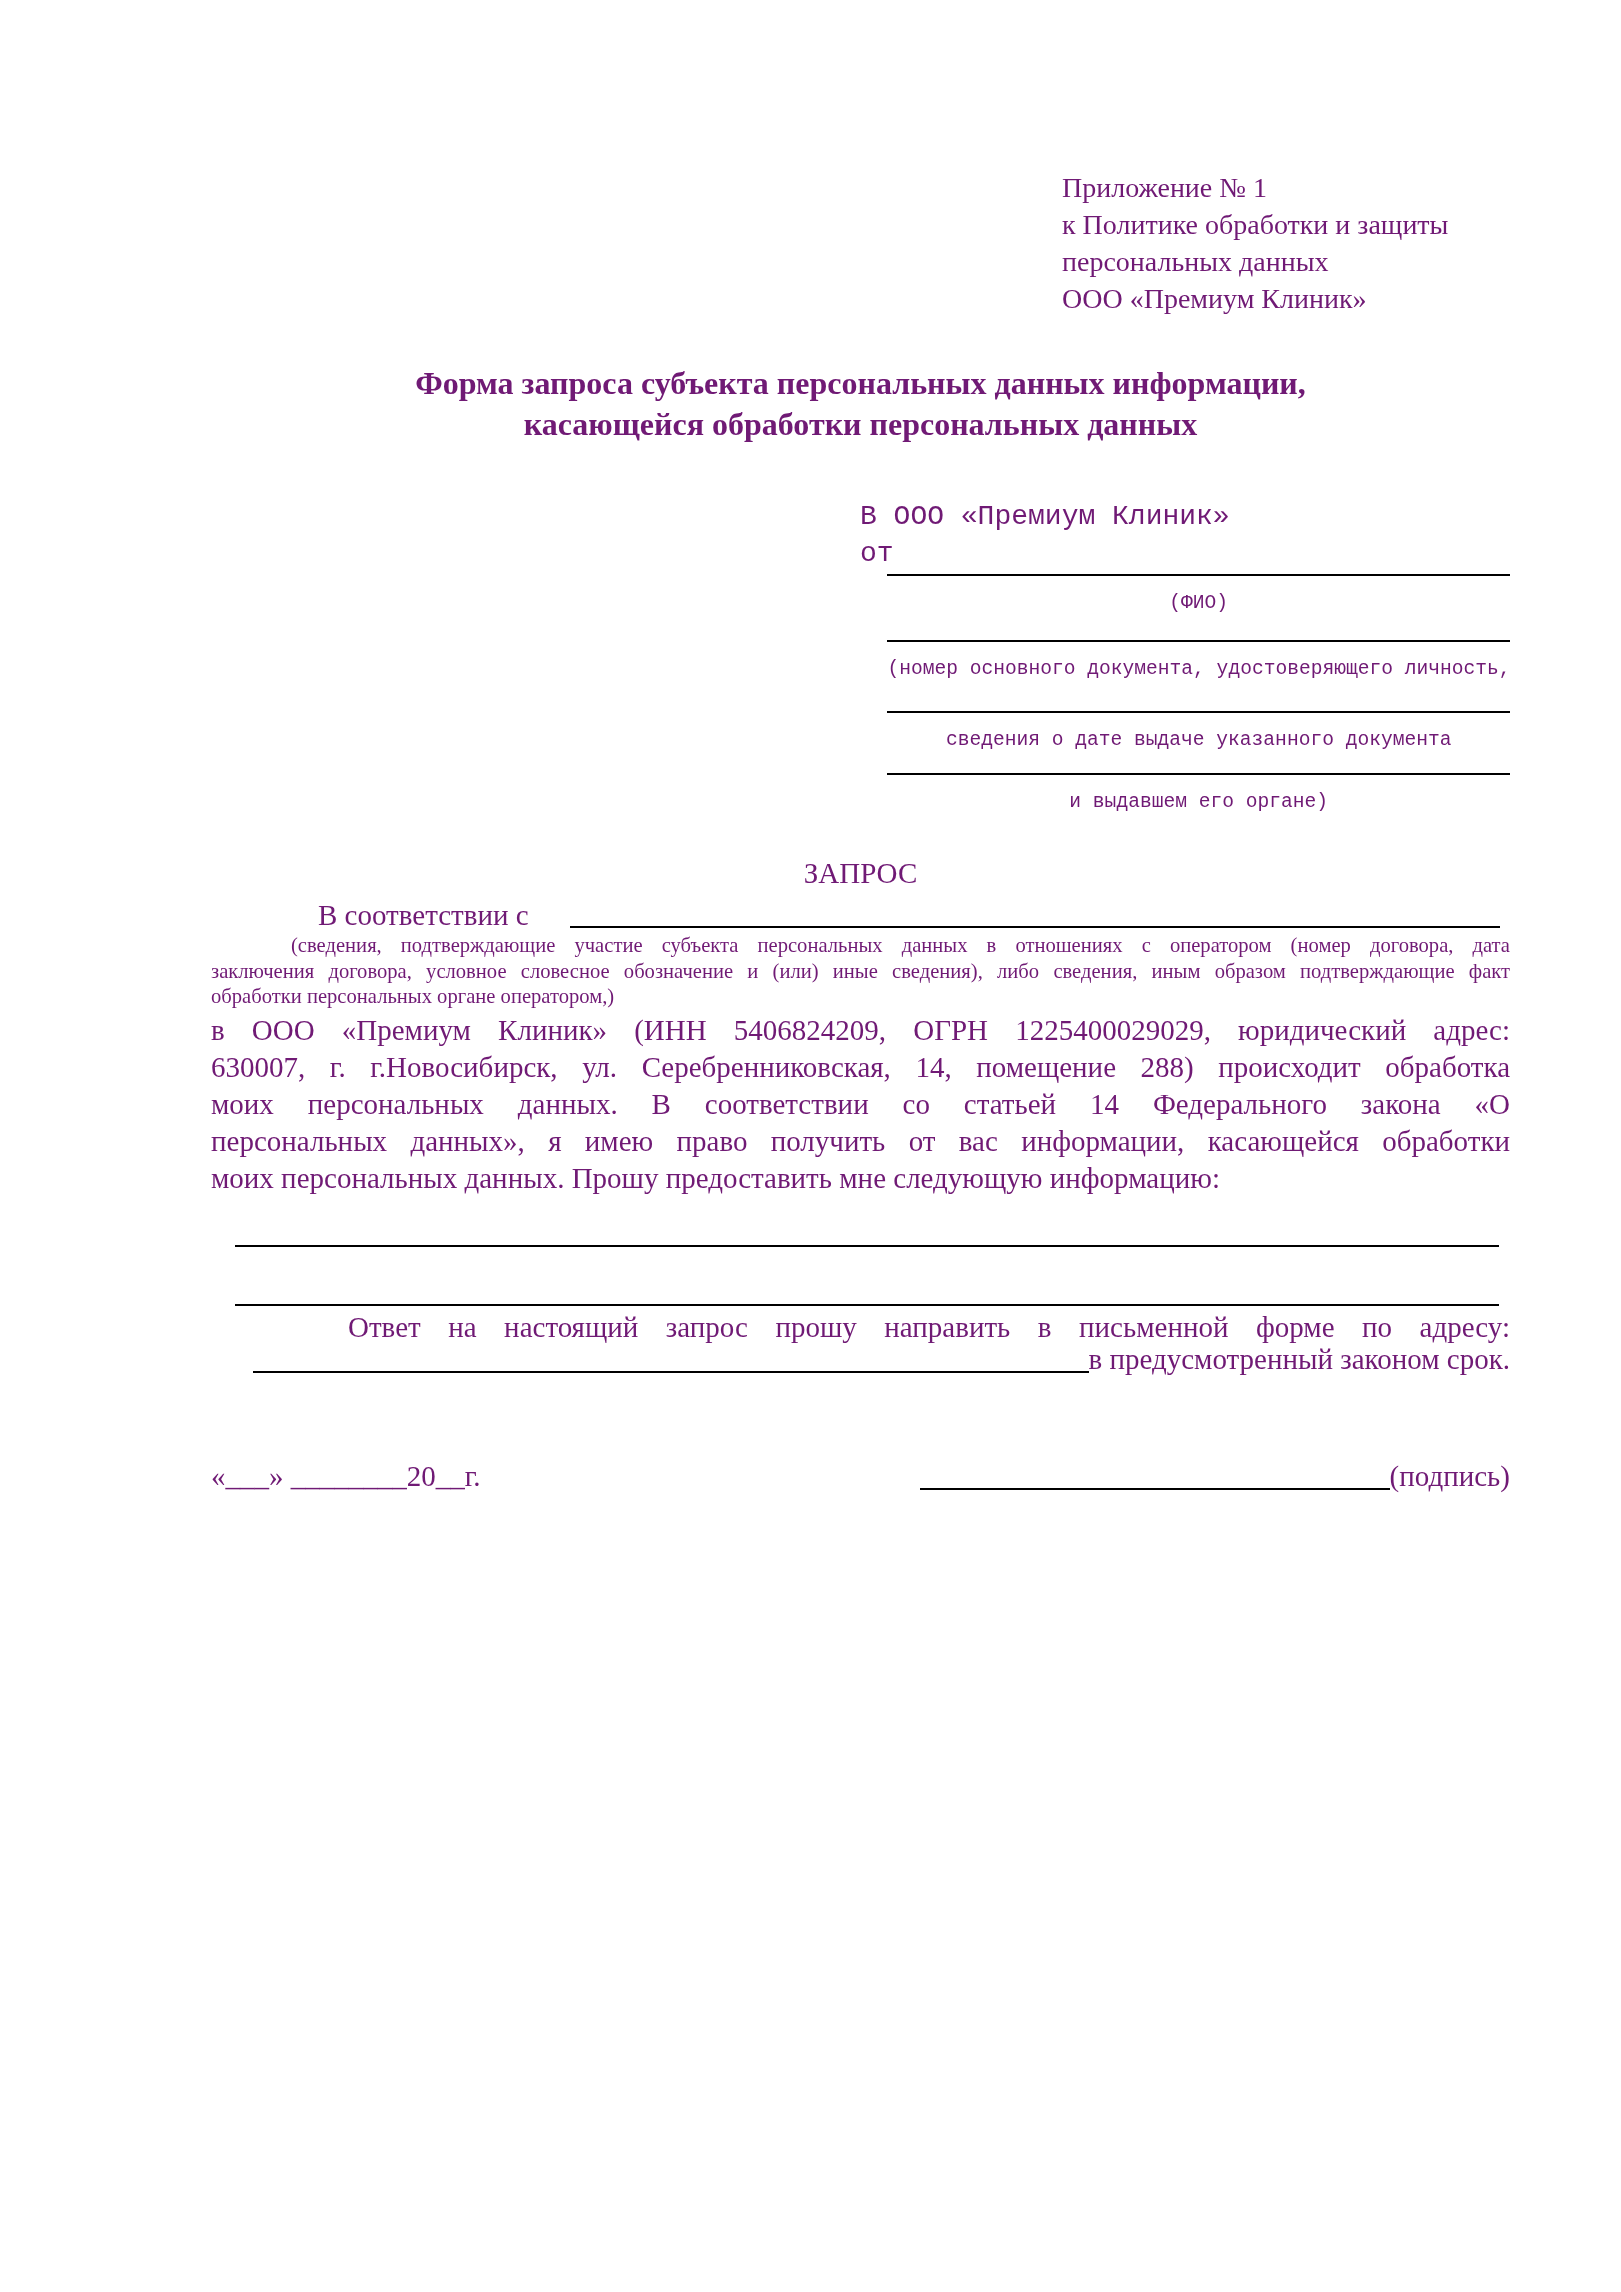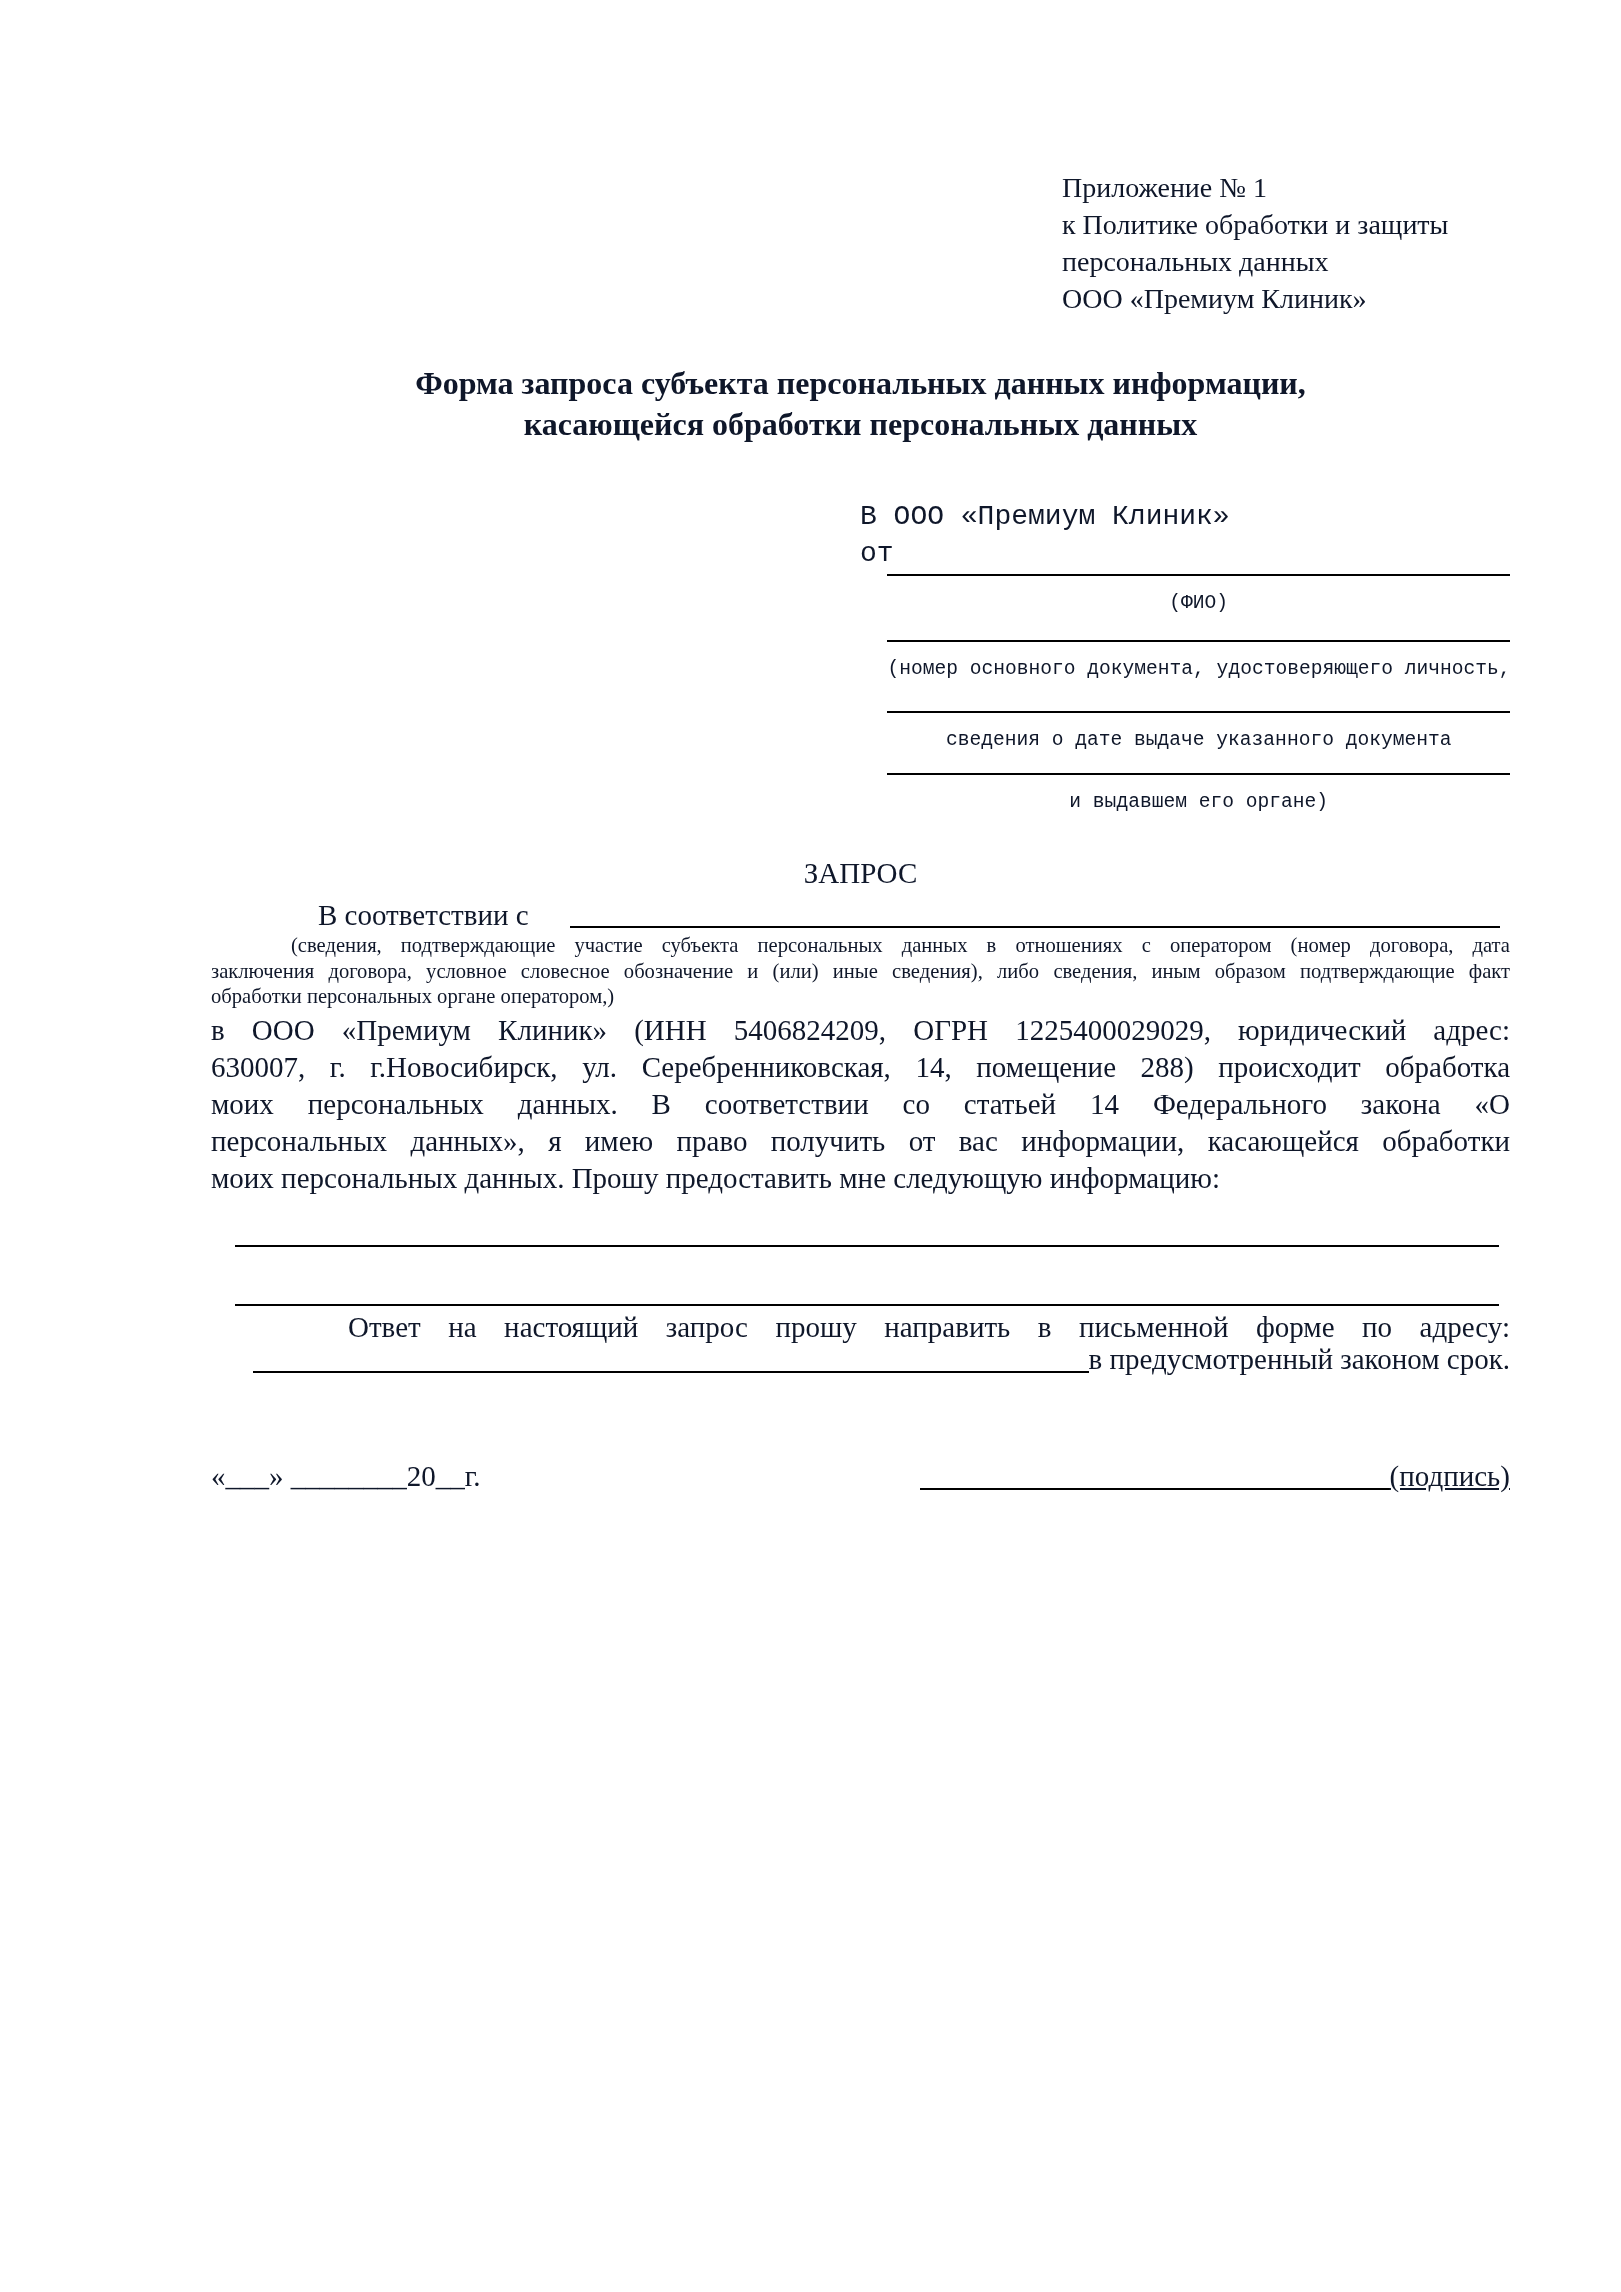--- a/index.html
+++ b/index.html
@@ -2,21 +2,21 @@
 <html><head>
 <meta charset="utf-8">
 <style>
   * { margin: 0; padding: 0; box-sizing: border-box; }
   html, body { background: #ffffff; }
   .page {
     position: relative;
     width: 1621px;
     height: 2293px;
     background: #ffffff;
-    color: #0f172a;
+    color: #701a75;
     font-family: "Liberation Serif", "DejaVu Serif", serif;
     overflow: hidden;
   }
 
   
   .header-block {
     position: absolute;
     left: 1062px;
     top: 169px;
     font-size: 28px;
@@ -161,21 +161,21 @@
   }
   .date-text { white-space: nowrap; }
   .sig-line {
     margin-left: auto;
     width: 470px;
     height: 0;
     border-bottom: 2px solid #000;
     margin-bottom: 4.9px;
     flex: 0 0 auto;
   }
-  .sig-label { white-space: nowrap; text-decoration: underline; }
+  .sig-label { white-space: nowrap; }
 </style>
 </head>
 <body>
 
 <div class="page">
 
   <div class="header-block">
     <div>Приложение № 1</div>
     <div>к Политике обработки и защиты</div>
     <div>персональных данных</div>

